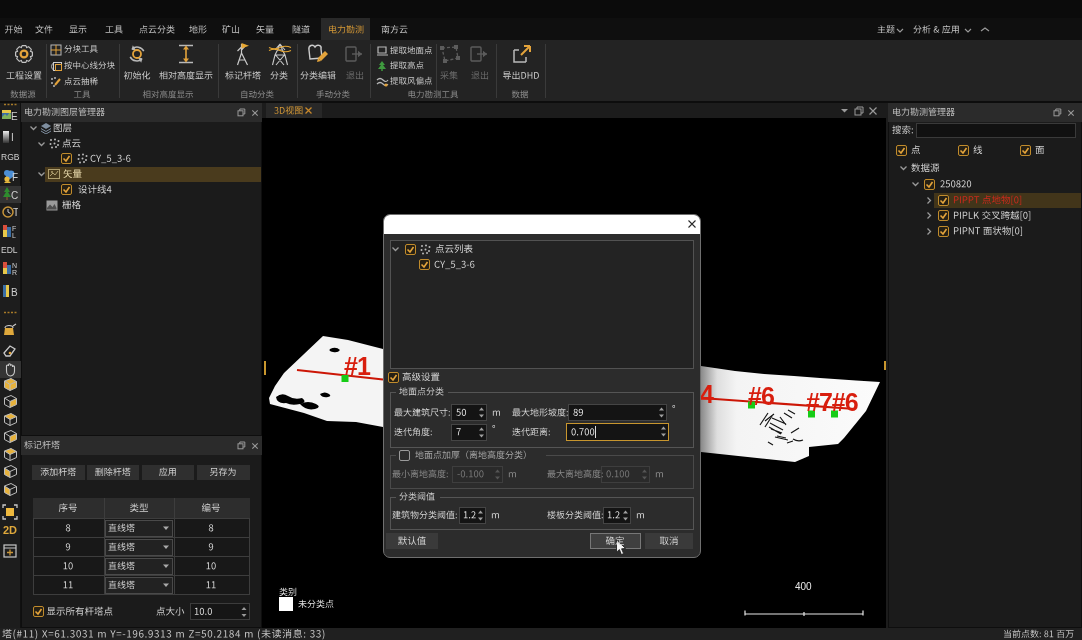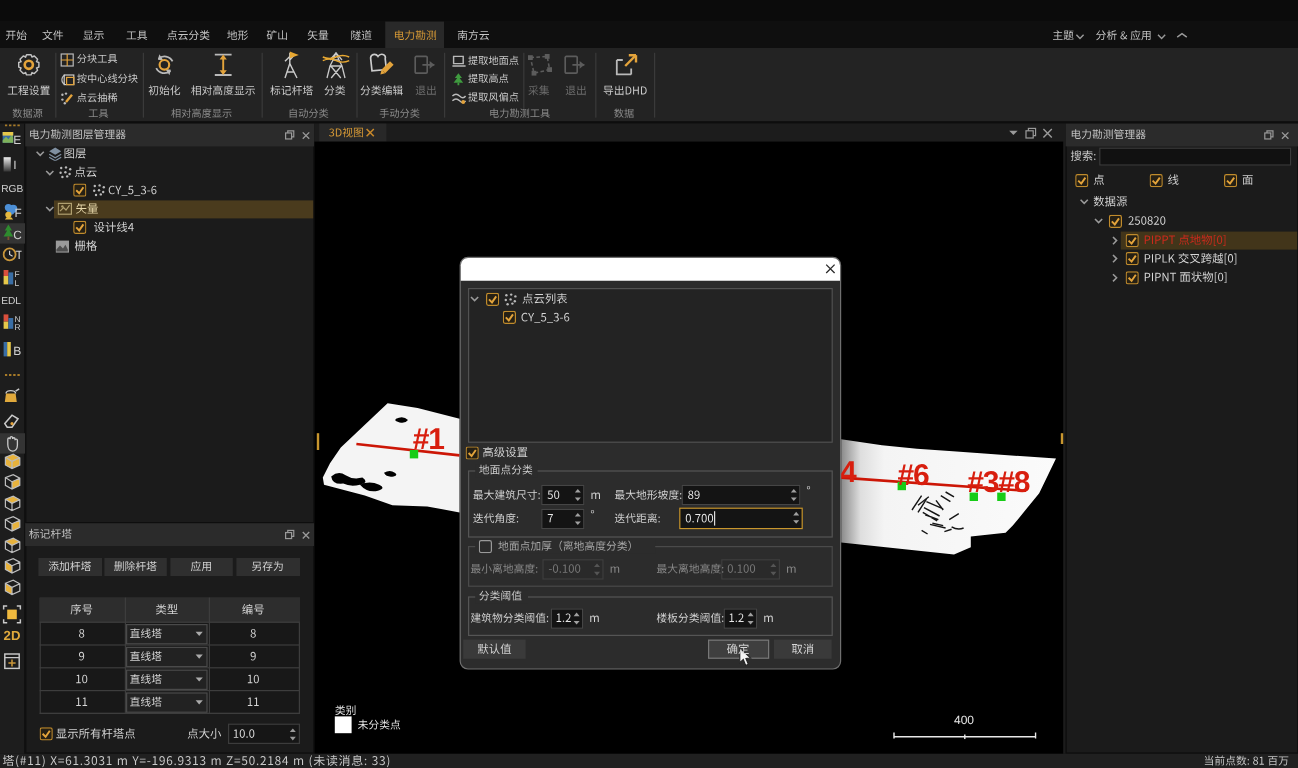--- a/index.html
+++ b/index.html
@@ -406,23 +406,23 @@
 <path d="M512 296 l-9 7 m28 18 q5 3 10 1 m-26 -4 l9 2"></path>
     </g>
     <path d="M439 280 L593 291" stroke="#cc1606" stroke-width="2.2" fill="none"></path>
     <rect x="486" y="283.5" width="7" height="7" fill="#17cc17"></rect>
     <rect x="546" y="292.5" width="7" height="7" fill="#17cc17"></rect>
     <rect x="569" y="292.5" width="7" height="7" fill="#17cc17"></rect>
   </svg>
 <div style="position:absolute;left:344px;top:352px;font-size:25px;font-weight:bold;color:#d81e0e;font-family:'Liberation Sans';letter-spacing:-1px;z-index:6">#1</div>
 <div style="position:absolute;left:700px;top:380px;font-size:25px;font-weight:bold;color:#d81e0e;font-family:'Liberation Sans';letter-spacing:-1px;z-index:6">4</div>
 <div style="position:absolute;left:748px;top:382px;font-size:25px;font-weight:bold;color:#d81e0e;font-family:'Liberation Sans';letter-spacing:-1px;z-index:6">#6</div>
-<div style="position:absolute;left:806px;top:388px;font-size:25px;font-weight:bold;color:#d81e0e;font-family:'Liberation Sans';letter-spacing:-1px;z-index:6">#3#8</div>
+<div style="position:absolute;left:806px;top:388px;font-size:25px;font-weight:bold;color:#d81e0e;font-family:'Liberation Sans';letter-spacing:-1px;z-index:6">#7#6</div>
 <div style="position:absolute;left:279px;top:597px;width:14px;height:14px;background:#ffffff"></div>
-<div style="position:absolute;left:795px;top:595px;font-size:10px;color:#e8e8e8;font-family:'Liberation Sans';z-index:6">400</div>
+<div style="position:absolute;left:795px;top:581px;font-size:10px;color:#e8e8e8;font-family:'Liberation Sans';z-index:6">400</div>
 <svg style="position:absolute;left:744px;top:606px;" width="120" height="10" viewBox="0 0 120 10">
     <path d="M1 8 h118 M1 4.5 v5 M119 4.5 v5 M60 6 v4" stroke="#e8e8e8" stroke-width="1.2" fill="none"></path>
   </svg>
 <div style="position:absolute;left:888px;top:103px;width:194px;height:525px;background:#1b1b1b;border:1px solid #0e0e0e"></div>
 <div style="position:absolute;left:888px;top:103px;width:194px;height:19px;background:#2b2b2b"></div>
 <svg style="position:absolute;left:1053px;top:108px;" width="9" height="9" viewBox="0 0 9 9">
     <rect x="1" y="2.8" width="5" height="5" fill="none" stroke="#9a9a9a"></rect>
     <path d="M2.8 2.8 V1 h5 v5 h-1.6" fill="none" stroke="#9a9a9a"></path>
   </svg>
 <svg style="position:absolute;left:1066.5px;top:108.5px;" width="8" height="8" viewBox="0 0 8 8">

